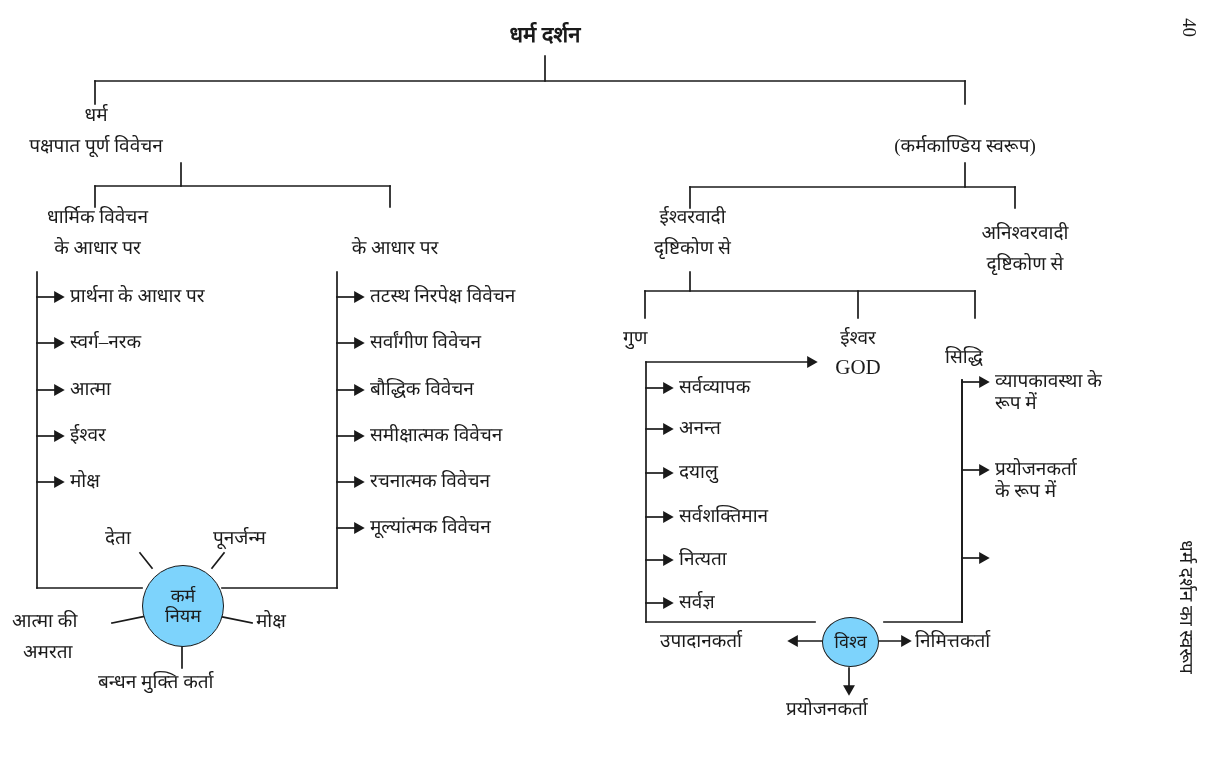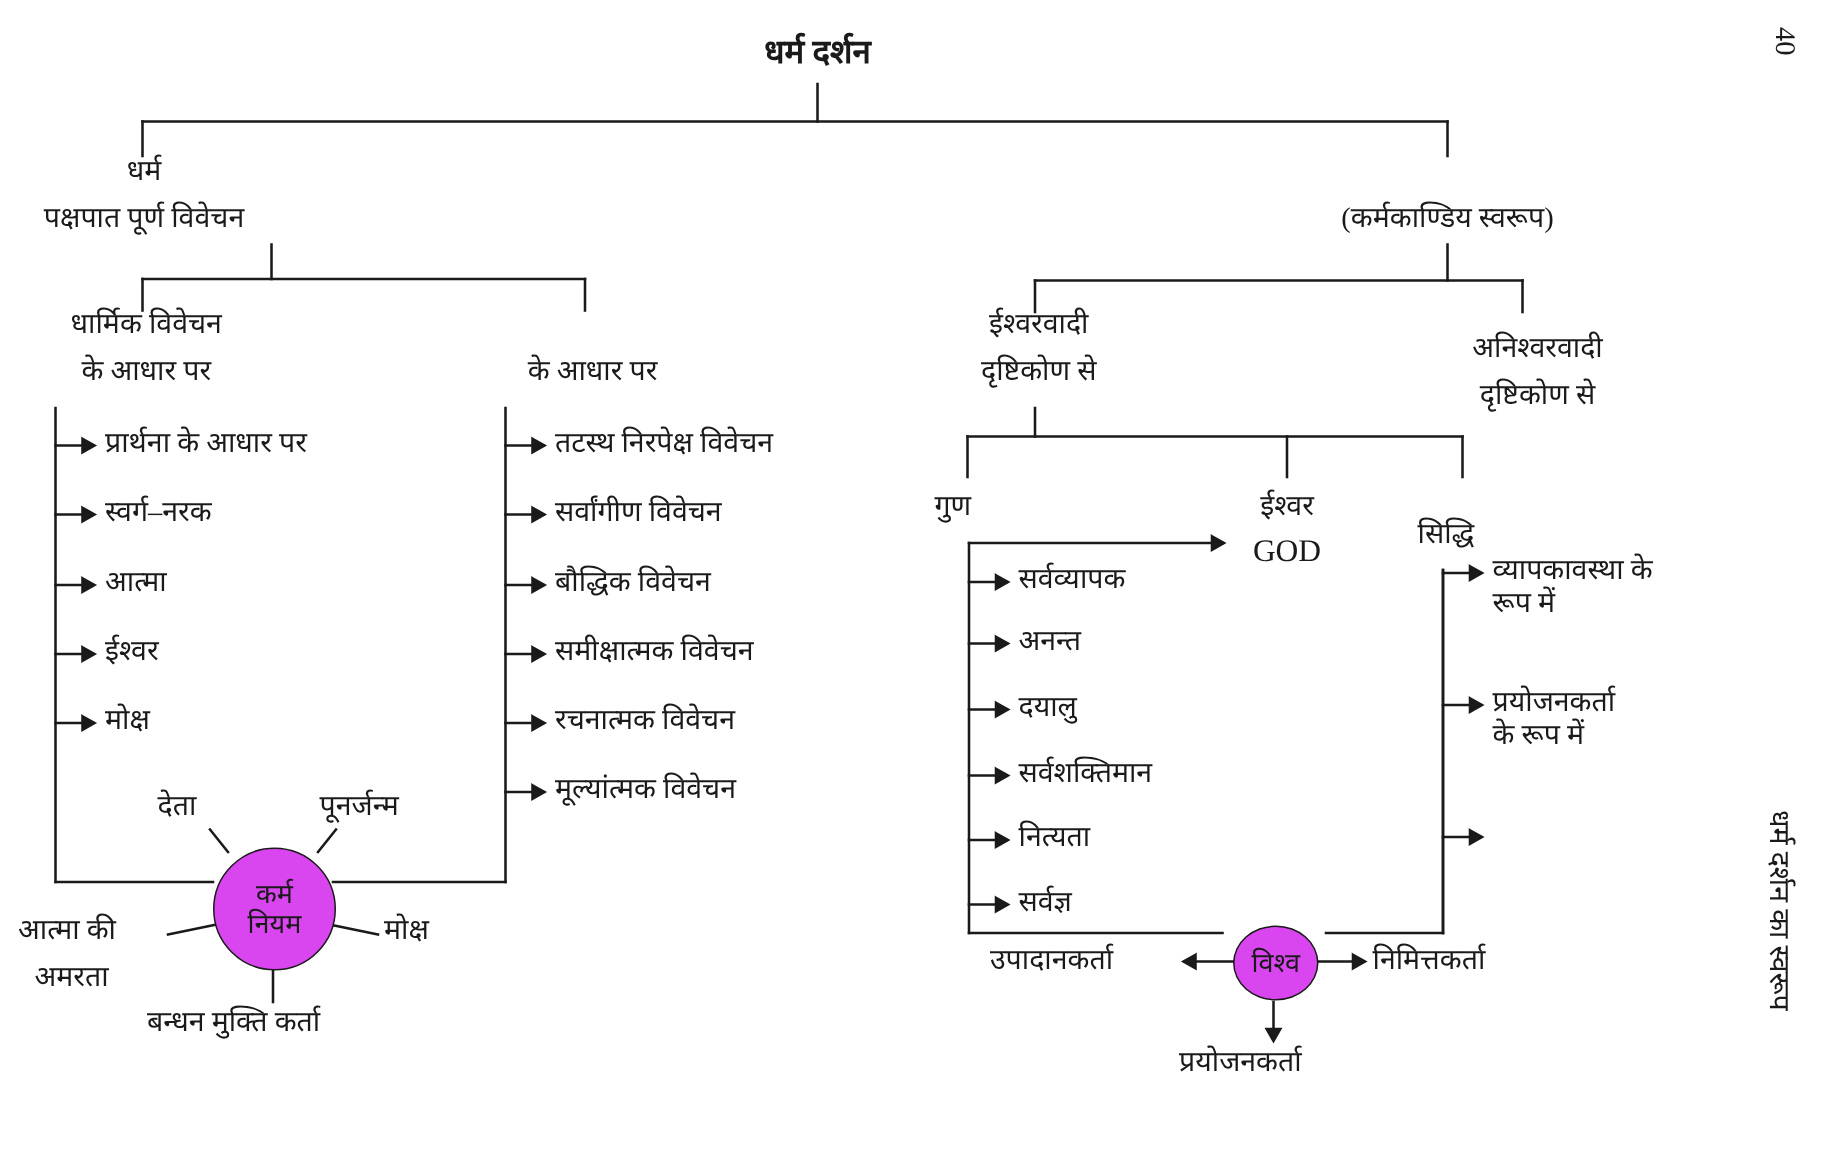--- a/index.html
+++ b/index.html
@@ -17,21 +17,21 @@
   .dev{font-family:"Liberation Serif","DejaVu Serif",serif;}
   .t-title{font-size:22px;font-weight:700;}
   .t-node{font-size:19px;}
   .t-item{font-size:19px;}
   .t-small{font-size:18px;}
   .t-god{font-size:21px;}
   .ctr{text-align:center;}
   .circle{
     position:absolute;border:1.6px solid #1a1a1a;border-radius:50%;
     display:flex;align-items:center;justify-content:center;
-    text-align:center;line-height:1.12;background:#d946ef;
+    text-align:center;line-height:1.12;background:#7dd3fc;
   }
   .pagenum{
     position:absolute;font-size:19px;
     transform:rotate(90deg);transform-origin:left top;
   }
   .sidetext{
     position:absolute;font-size:19px;
     transform:rotate(90deg);transform-origin:left top;
     white-space:nowrap;
   }

